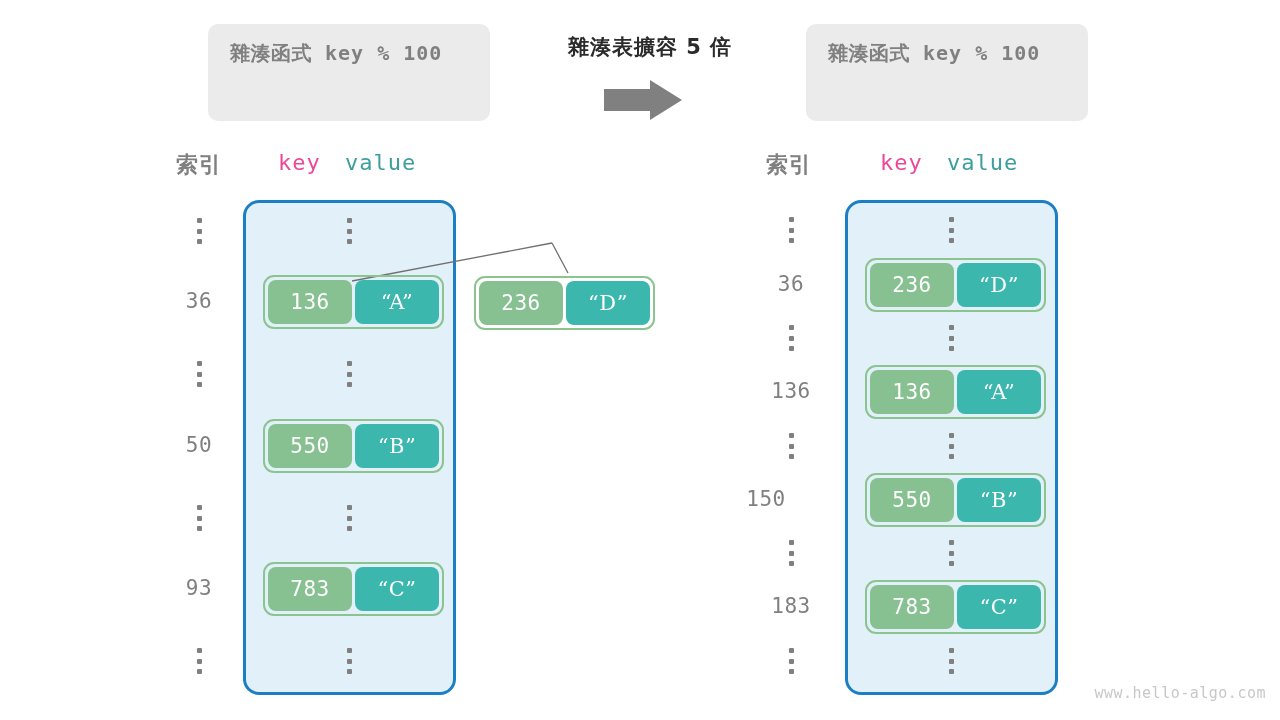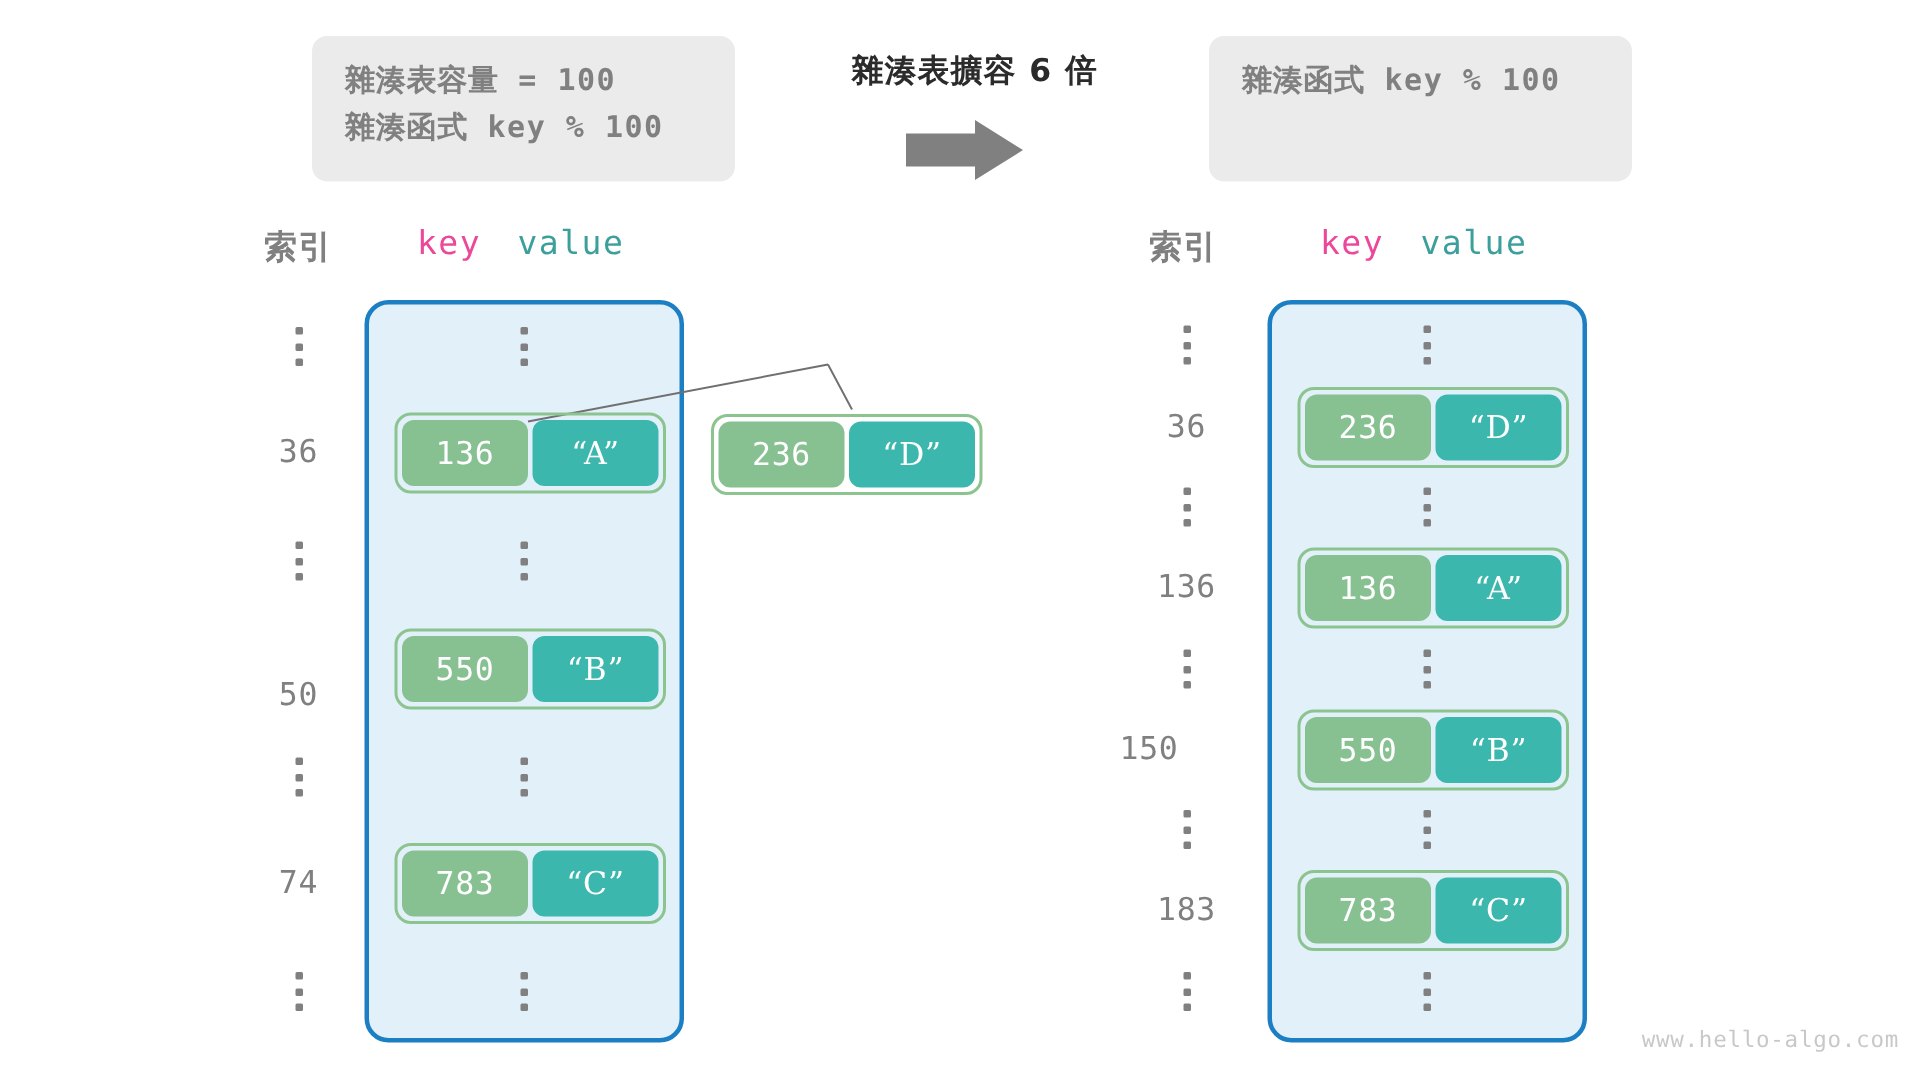--- a/index.html
+++ b/index.html
@@ -168,25 +168,24 @@
     font-size: 15px;
     letter-spacing: 0.5px;
   }
 </style>
 </head>
 <body>
 
 <div class="stage">
 
   <div class="info-box" id="info-left">
-    <div class="info-line"><span>雜湊表容量</span><span class="mono"> = </span><span class="mono">100</span></div>
     <div class="info-line"><span>雜湊函式</span><span class="mono"> key % 100</span></div>
   </div>
 
-  <div class="transition-title">雜湊表擴容 6 倍</div>
+  <div class="transition-title">雜湊表擴容 5 倍</div>
   <div class="arrow-wrap">
     <svg width="86" height="44" viewBox="0 0 86 44" xmlns="http://www.w3.org/2000/svg">
       <polygon points="4,11 50,11 50,2 82,22 50,42 50,33 4,33" fill="#808080"></polygon>
     </svg>
   </div>
 
   <div class="info-box" id="info-right">
     <div class="info-line"><span>雜湊函式</span><span class="mono"> key % 100</span></div>
   </div>
 
@@ -234,36 +233,36 @@
       <div class="vdots" style="left: 196px; top: 361px;">
         <i></i>
         <i></i>
         <i></i>
       </div>
       <div class="vdots" style="left: 346px; top: 361px;">
         <i></i>
         <i></i>
         <i></i>
       </div>
-      <div class="idx-label" style="left: 159px; top: 453px; width: 80px;">50</div>
+      <div class="idx-label" style="left: 159px; top: 435px; width: 80px;">50</div>
       <div class="pair" style="left: 263px; top: 419px;">
         <div class="cell cell-key" style="width: 84px; height: 44px;">550</div>
         <div class="cell cell-value" style="width: 84px; height: 44px;">“B”</div>
       </div>
       <div class="vdots" style="left: 196px; top: 505px;">
         <i></i>
         <i></i>
         <i></i>
       </div>
       <div class="vdots" style="left: 346px; top: 505px;">
         <i></i>
         <i></i>
         <i></i>
       </div>
-      <div class="idx-label" style="left: 159px; top: 578px; width: 80px;">74</div>
+      <div class="idx-label" style="left: 159px; top: 578px; width: 80px;">93</div>
       <div class="pair" style="left: 263px; top: 562px;">
         <div class="cell cell-key" style="width: 84px; height: 44px;">783</div>
         <div class="cell cell-value" style="width: 84px; height: 44px;">“C”</div>
       </div>
       <div class="vdots" style="left: 196px; top: 648px;">
         <i></i>
         <i></i>
         <i></i>
       </div>
       <div class="vdots" style="left: 346px; top: 648px;">

